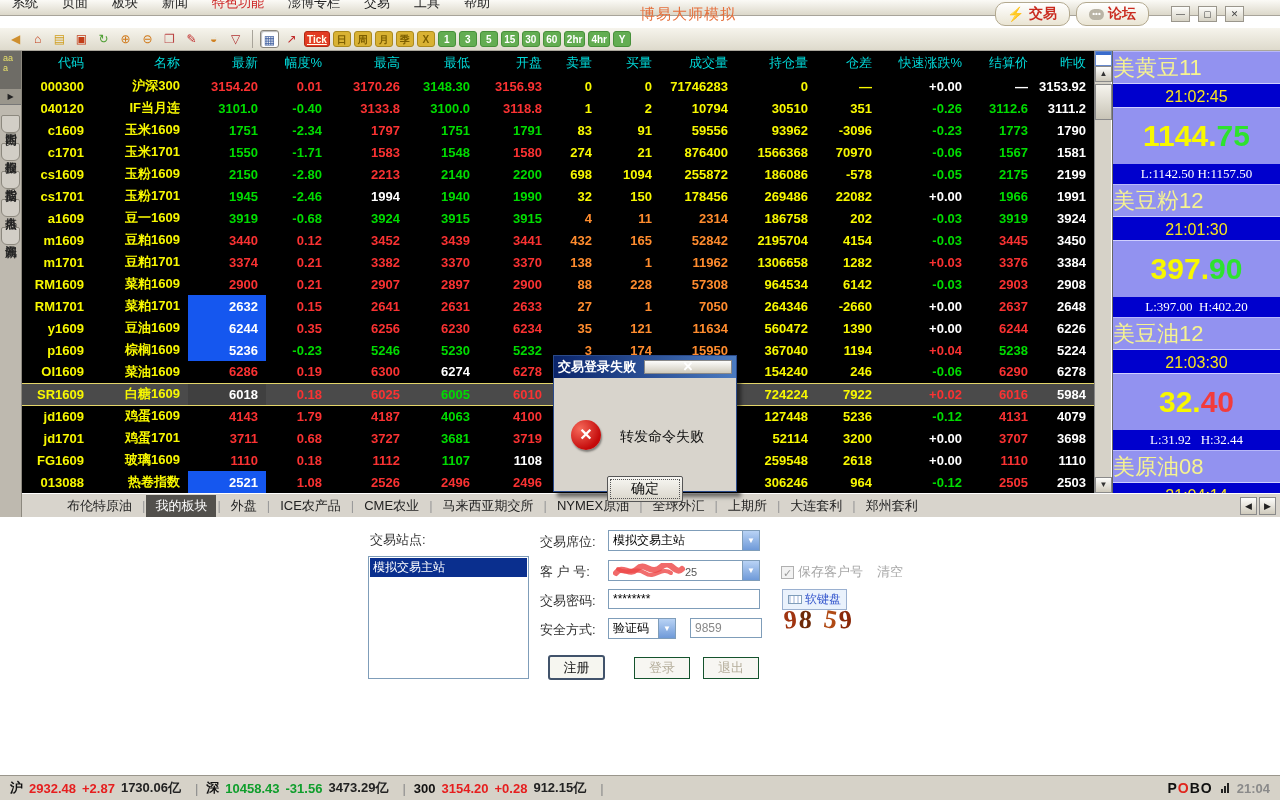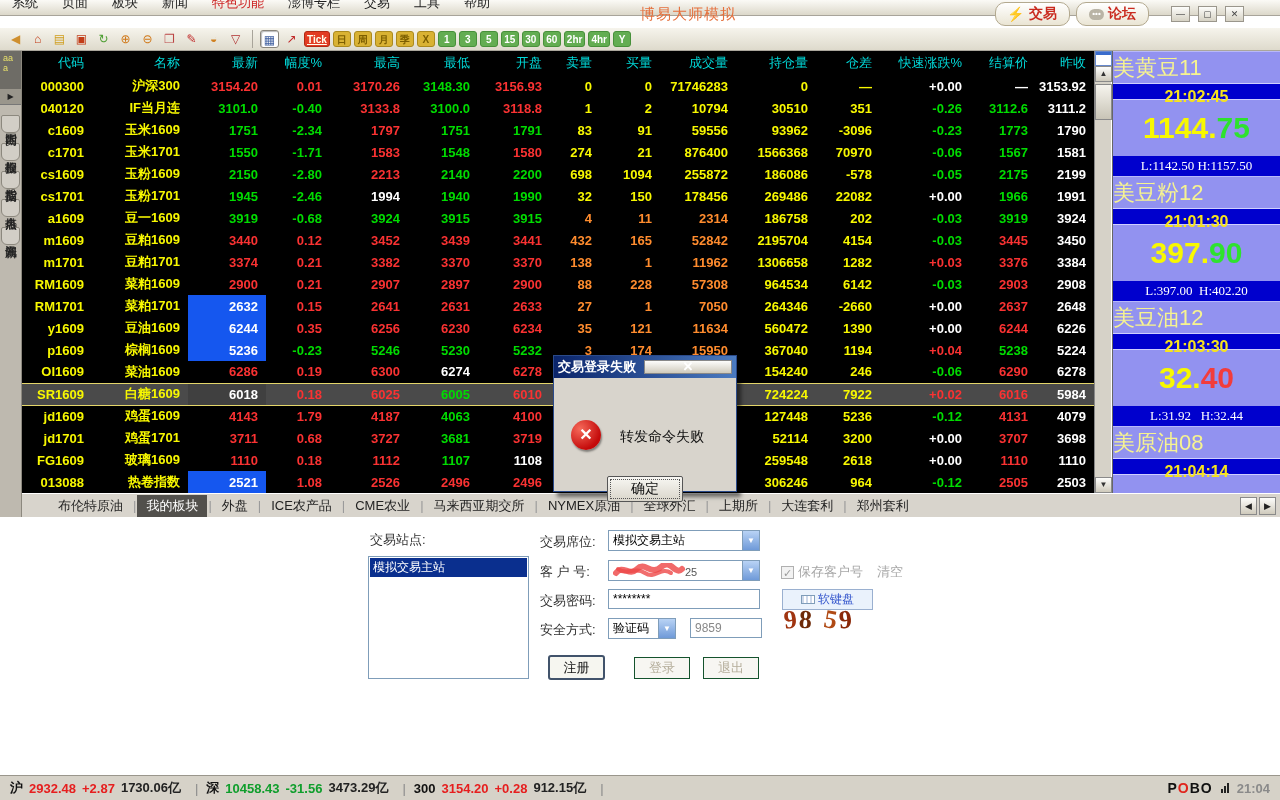--- a/index.html
+++ b/index.html
@@ -49,49 +49,49 @@
   #vscroll{position:absolute;left:1094px;top:51px;width:17px;height:442px;background:#d6d2c8;border-left:1px solid #888}
   .sc-btn{width:17px;height:16px;background:linear-gradient(#fdfdfb,#cfcabc);border:1px solid #8a8a8a;
     text-align:center;font-size:8px;line-height:14px;color:#333}
   #sc-winicon{width:17px;height:15px;background:#fff;border:1px solid #6688cc;box-shadow:inset 0 3px #3a6ccc}
   #sc-thumb{position:absolute;left:0;top:33px;width:17px;height:36px;background:linear-gradient(#f6f4ee,#c8c4b6);border:1px solid #8a8a8a}
   #sc-down{position:absolute;left:0;bottom:0}
   
   #rpanel{position:absolute;left:1112px;top:51px;width:168px;height:464px;background:#9292f0;overflow:hidden;border-left:1px solid #666}
   .qcard{border-top:1px solid #b8b8fa}
   .qname{height:31px;line-height:31px;text-align:left;font-size:22px;color:#f6f390}
-  .qtime{height:17px;line-height:25px;text-align:center;background:#0000cd;color:#f8e41c;font-weight:bold;font-size:16px;
+  .qtime{height:25px;line-height:25px;text-align:center;background:#0000cd;color:#f8e41c;font-weight:normal;font-size:16px;
     border-top:1px solid #cfcfff;border-bottom:1px solid #cfcfff}
   .qprice{height:56px;line-height:56px;text-align:center;font-size:30px;font-weight:bold}
   .qprice .pi{color:#f8f800}.qprice .pd-g{color:#2ee22e}.qprice .pd-r{color:#f23c3c}
   .qrange{height:20px;line-height:20px;text-align:center;background:#0000cd;color:#fff;font-size:13px;
     font-family:"Liberation Serif",serif;white-space:pre}
   
   #tabrow{position:absolute;left:22px;top:493px;width:1258px;height:24px;background:#d8d4cc;border-top:1px solid #fff;
-    display:flex;align-items:center;padding-left:27px;font-size:13px}
+    display:flex;align-items:center;padding-left:36px;font-size:13px}
   .btab{padding:2px 9px;color:#222;white-space:nowrap}
   .btab.sel{background:#52504c;color:#fff}
   .btab-sep{color:#999;margin:0 1px}
   #tab-arrows{position:absolute;right:4px;top:3px;display:flex;gap:2px}
   .tab-arrow{width:17px;height:18px;border:1px solid #8a8a8a;background:linear-gradient(#fdfdfb,#cfcabc);
     font-size:9px;text-align:center;line-height:16px;color:#222}
   
   #bottom-panel{position:absolute;left:0;top:517px;width:1280px;height:258px;background:#fff}
   .flabel{position:absolute;font-size:13px;color:#333;white-space:pre}
   #station-list{position:absolute;left:368px;top:39px;width:161px;height:123px;border:1px solid #7f9db9;background:#fff}
   #station-item{background:#0a2f8e;color:#fff;font-size:12px;padding:1px 3px;margin:1px}
   .combo{position:absolute;height:21px;border:1px solid #7f9db9;background:#fff;font-size:12px;display:flex;align-items:center}
   .combo .cval{flex:1;padding:0 4px;white-space:nowrap;overflow:hidden}
   .combo .carrow{width:17px;height:100%;background:linear-gradient(#b9d3f5,#6f9ad8);border-left:1px solid #7f9db9;
     color:#fff;font-size:8px;text-align:center;line-height:19px}
   .tinput{position:absolute;height:20px;border:1px solid #7f9db9;font-size:12px;padding:0 4px;font-family:"Liberation Sans",sans-serif}
   #save-row{position:absolute;left:781px;top:46px;color:#a6a6a6;font-size:13px;display:flex;align-items:center;gap:4px}
   #save-check{width:13px;height:13px;border:1px solid #b0b0b0;background:#f2f2f2;color:#9a9a9a;font-size:11px;line-height:12px;text-align:center}
   #softkb-btn{position:absolute;left:782px;top:72px;height:21px;border:1px solid #9ab0d0;background:#eaf2fc;
-    display:flex;align-items:center;gap:3px;padding:0 18px;font-size:12px;color:#3355cc}
+    display:flex;align-items:center;gap:3px;padding:0 5px;font-size:12px;color:#3355cc}
   .kbicon{display:inline-block;width:14px;height:9px;border:1px solid #7f9db9;background:
     repeating-linear-gradient(90deg,#cdd8ea 0 2px,#fff 2px 4px)}
   #captcha-digits{position:absolute;left:784px;top:88px;font-family:"Liberation Serif",serif;font-weight:bold}
   #captcha-digits span{display:inline-block;font-size:26px}
   .btn{position:absolute;text-align:center;font-size:13px}
   #btn-register{left:548px;top:138px;width:57px;height:25px;background:#f6f6f0;border:2px solid #41536b;border-radius:3px;line-height:21px;color:#111}
   #btn-login,#btn-exit{height:22px;width:56px;background:#f7f6f2;border:1px solid #14532d;color:#b4ad9a;line-height:20px}
   #btn-login{left:634px;top:140px}
   #btn-exit{left:703px;top:140px}
   

